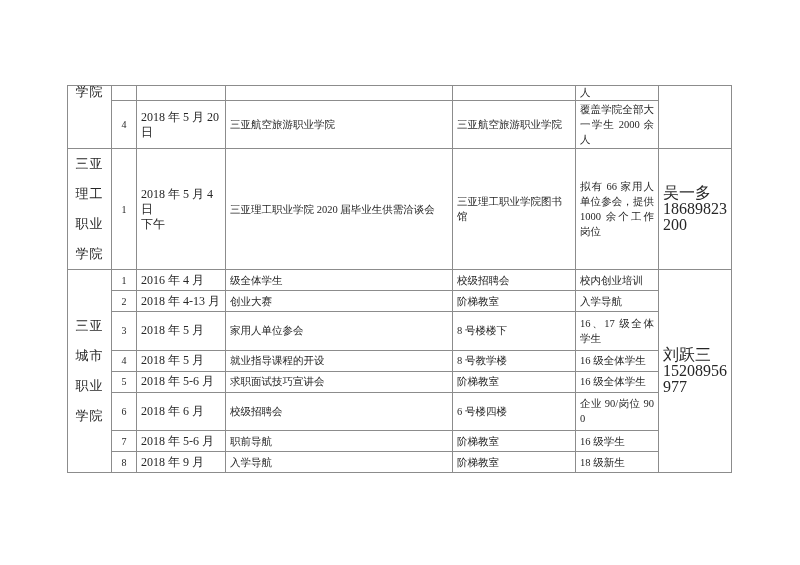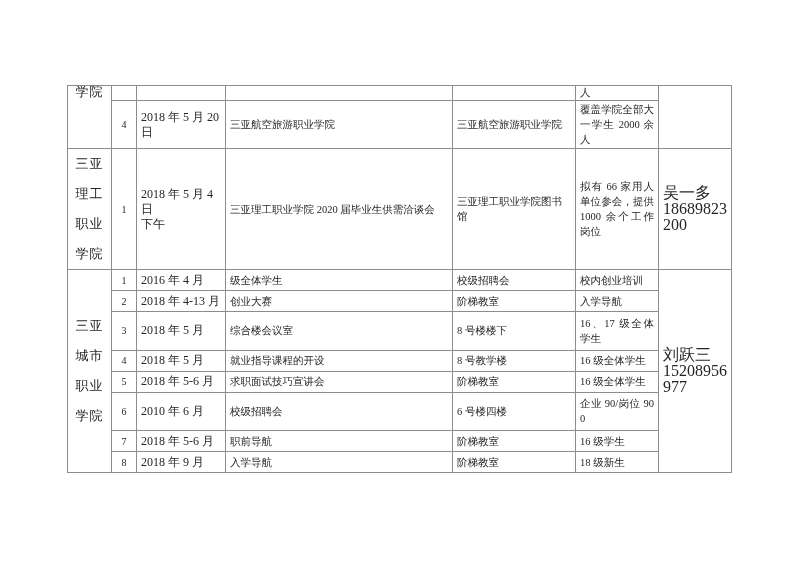--- a/index.html
+++ b/index.html
@@ -136,41 +136,41 @@
     <tr>
       <td class="num">2</td>
       <td class="date">2018 年 4-13 月</td>
       <td>创业大赛</td>
       <td>阶梯教室</td>
       <td class="part">入学导航</td>
     </tr>
     <tr>
       <td class="num">3</td>
       <td class="date">2018 年 5 月</td>
-      <td>综合楼会议室</td>
+      <td>家用人单位参会</td>
       <td>8 号楼楼下</td>
       <td class="part">16、17 级全体学生</td>
     </tr>
     <tr>
       <td class="num">4</td>
       <td class="date">2018 年 5 月</td>
       <td>就业指导课程的开设</td>
       <td>8 号教学楼</td>
       <td class="part">16 级全体学生</td>
     </tr>
     <tr>
       <td class="num">5</td>
       <td class="date">2018 年 5-6 月</td>
       <td>求职面试技巧宣讲会</td>
       <td>阶梯教室</td>
       <td class="part">16 级全体学生</td>
     </tr>
     <tr>
       <td class="num">6</td>
-      <td class="date">2010 年 6 月</td>
+      <td class="date">2018 年 6 月</td>
       <td>校级招聘会</td>
       <td>6 号楼四楼</td>
       <td class="part">企业 90/岗位 900</td>
     </tr>
     <tr>
       <td class="num">7</td>
       <td class="date">2018 年 5-6 月</td>
       <td>职前导航</td>
       <td>阶梯教室</td>
       <td class="part">16 级学生</td>

